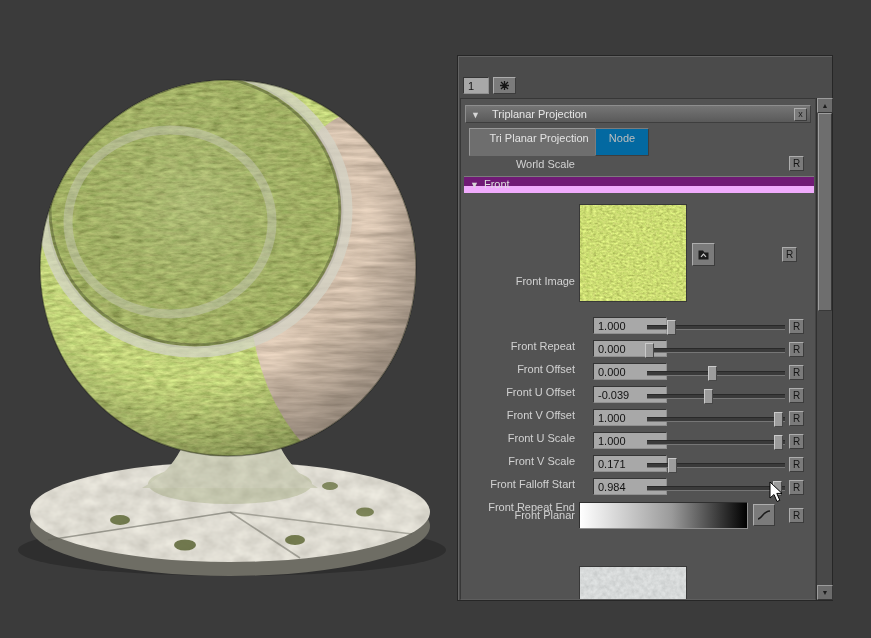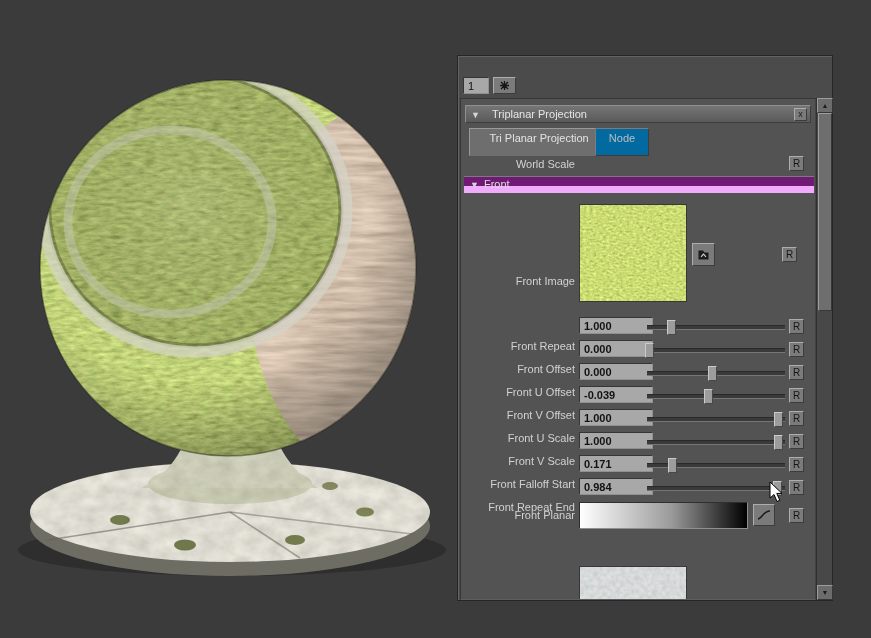--- a/index.html
+++ b/index.html
@@ -39,21 +39,21 @@
   #nodeclose{position:absolute;right:3px;top:2px;width:13px;height:13px;font-size:9px;line-height:11px;text-align:center;
              background:#7b7b7b;border:1px solid;border-color:#adadad #3c3c3c #3c3c3c #adadad;color:#191919;}
 
   .tab{position:absolute;top:29px;height:28px;line-height:19px;text-align:center;}
   .tab.active{left:8px;width:140px;background:#6e6e6e;color:#e3e3e3;border:1px solid;border-color:#999 #464646 #6e6e6e #999;}
   .tab.inactive{left:134px;width:54px;background:#0369a1;color:#bdbdbd;border:1px solid;border-color:#7c7c7c #3e3e3e #3e3e3e #7c7c7c;}
 
   .plabel{position:absolute;left:0;width:114px;text-align:right;color:#d2d2d2;white-space:nowrap;}
   .prow{position:absolute;left:0;width:356px;height:23px;}
   .prow .plabel{top:4px;margin-top:20px;}
-  .pfield{position:absolute;left:118px;top:1px;width:74px;font-weight:bold;}
+  .pfield{position:absolute;left:132px;top:1px;width:74px;}
   .slider{position:absolute;left:186px;top:0;width:138px;height:23px;}
   .track{position:absolute;left:0;top:9px;width:100%;height:5px;background:#3a3a3a;
          border-top:1px solid #292929;border-bottom:1px solid #767676;}
   .handle{position:absolute;top:4px;width:9px;height:15px;background:#9c9c9c;
           border:1px solid;border-color:#cacaca #474747 #474747 #cacaca;}
   .prow .rbtn{left:328px;top:3px;}
 
   #wsrow{position:absolute;top:55px;left:0;width:356px;height:20px;}
   #wsrow .plabel{top:4px;}
   #wsfield{position:absolute;left:118px;top:1px;width:206px;}

